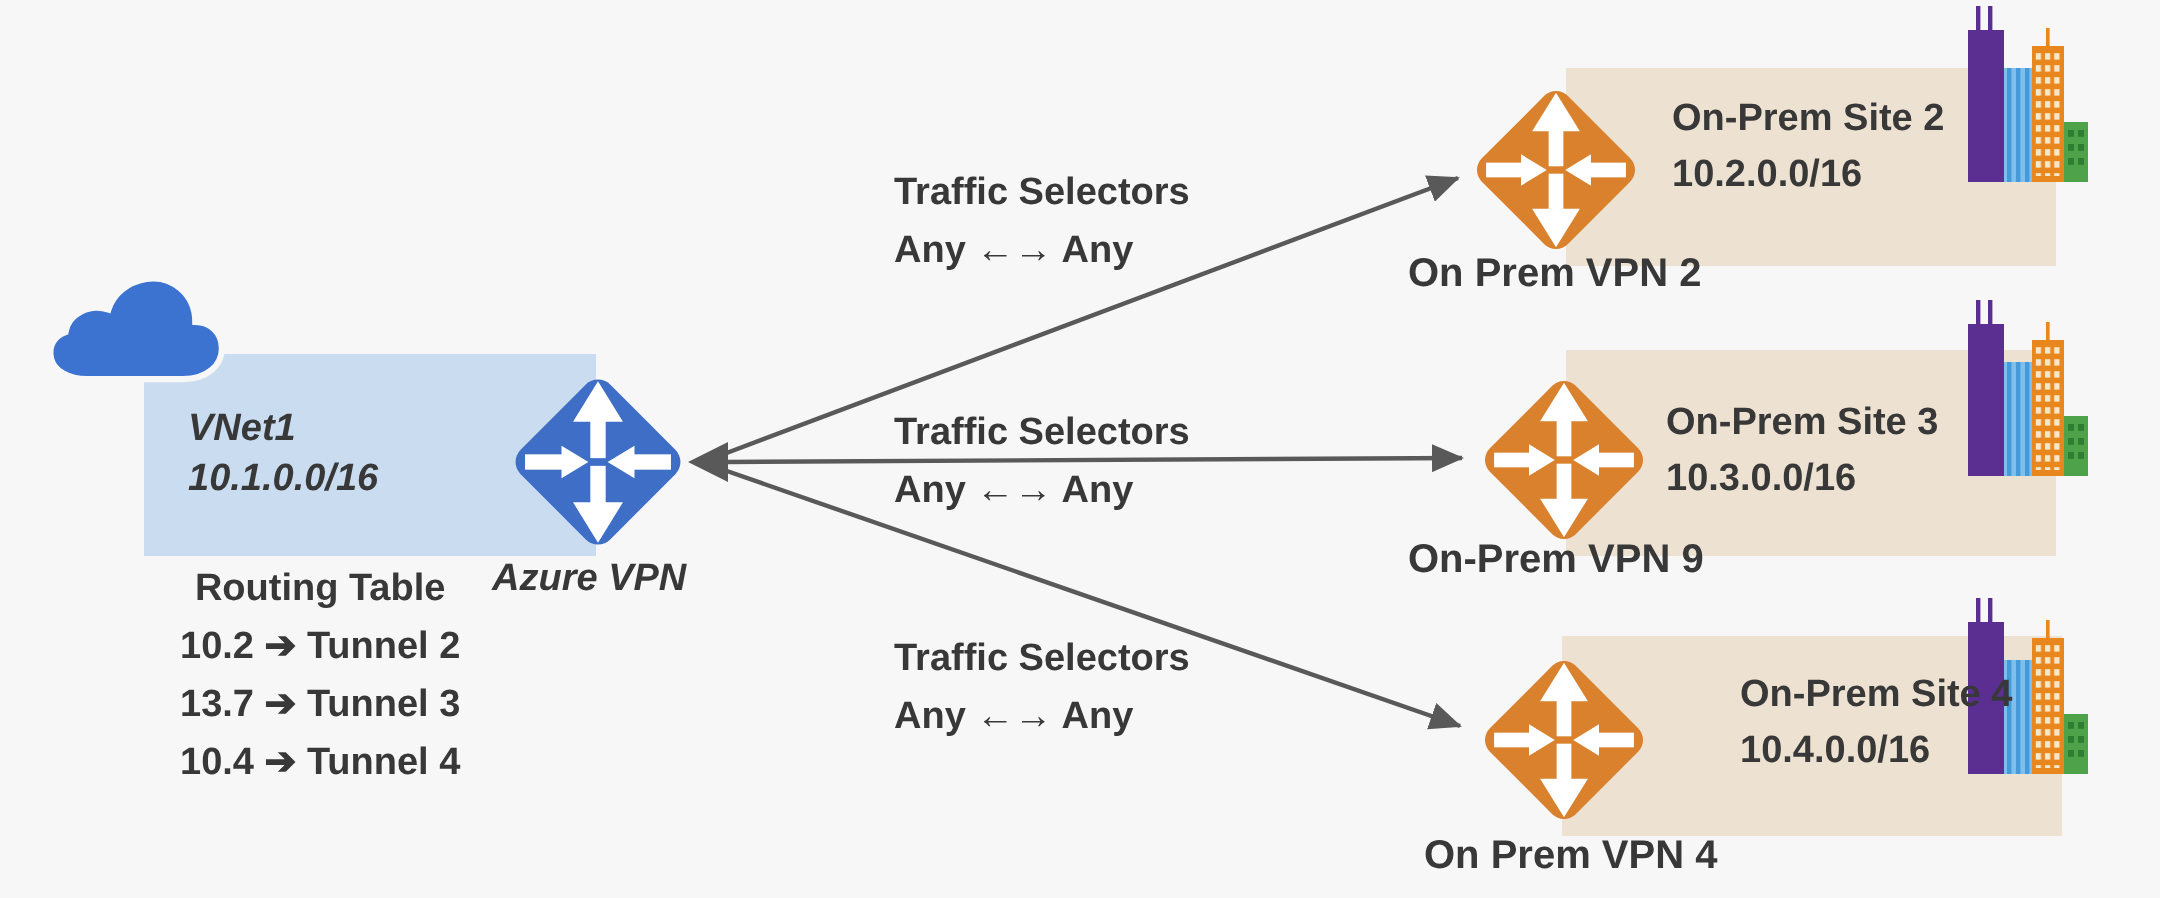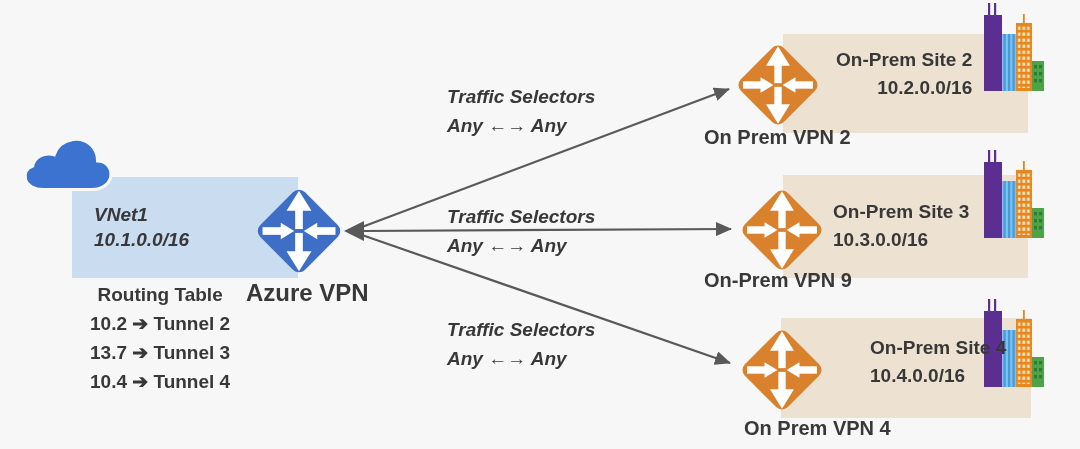--- a/index.html
+++ b/index.html
@@ -7,45 +7,45 @@
     position:relative;width:1080px;height:449px;background:#f7f7f7;overflow:hidden;
     font-family:"Liberation Sans",sans-serif;color:#383838;font-weight:600;
   }
   .abs{position:absolute;}
   .vnet-box{left:72px;top:177px;width:226px;height:101px;background:#cadcf0;}
   .vnet-text{left:94px;top:202px;font-size:19px;line-height:25px;font-style:italic;}
   .cloud{left:22px;top:133px;width:92px;height:60px;}
   .router{width:96px;height:96px;display:block;}
   .router-azure{left:251px;top:183px;color:#3e6ec6;}
   .router-orange{color:#d9812c;width:92px;height:92px;}
-  .azure-label{left:246px;top:279px;font-size:24px;}
+  .azure-label{left:246px;top:279px;font-size:19px;font-style:italic;}
   .routing{left:90px;top:280px;font-size:19px;line-height:29px;text-align:center;}
-  .ts{font-size:19px;line-height:29px;font-style:italic;}
+  .ts{font-size:19px;line-height:29px;}
   .ts1{left:447px;top:82px;}
   .ts2{left:447px;top:202px;}
   .ts3{left:447px;top:315px;}
   .site-box{width:245px;background:#ede2d2;}
   .box2{left:783px;top:34px;height:99px;}
   .box3{left:783px;top:175px;height:103px;}
   .box4{left:781px;top:318px;width:250px;height:100px;}
   .r2{left:732px;top:39px;}
   .r3{left:736px;top:184px;}
   .r4{left:736px;top:324px;}
   .bld{width:62px;height:88px;display:block;}
   .b2{left:984px;top:3px;}
   .b3{left:984px;top:150px;}
   .b4{left:984px;top:299px;}
   .site-text{font-size:19px;line-height:28px;white-space:nowrap;}
-  .st2{left:836px;top:46px;text-align:right;}
+  .st2{left:836px;top:46px;}
   .st3{left:833px;top:198px;}
   .st4{left:835px;top:334px;margin-left:35px;}
   .vpn-label{font-size:20px;white-space:nowrap;}
   .vl2{left:704px;top:126px;}
   .vl3{left:704px;top:269px;}
-  .vl4{left:712px;top:417px;margin-left:32px;}
+  .vl4{left:712px;top:417px;}
   .connectors{left:0;top:0;width:1080px;height:449px;pointer-events:none;}
 </style>
 </head>
 <body>
 
 <svg width="0" height="0" style="position:absolute">
   <defs>
     <pattern id="bw" patternUnits="userSpaceOnUse" x="33.5" y="23" width="4.6" height="6">
       <rect x="0.4" y="0.6" width="2.6" height="3.2" fill="#f8e8cb"></rect>
     </pattern>

